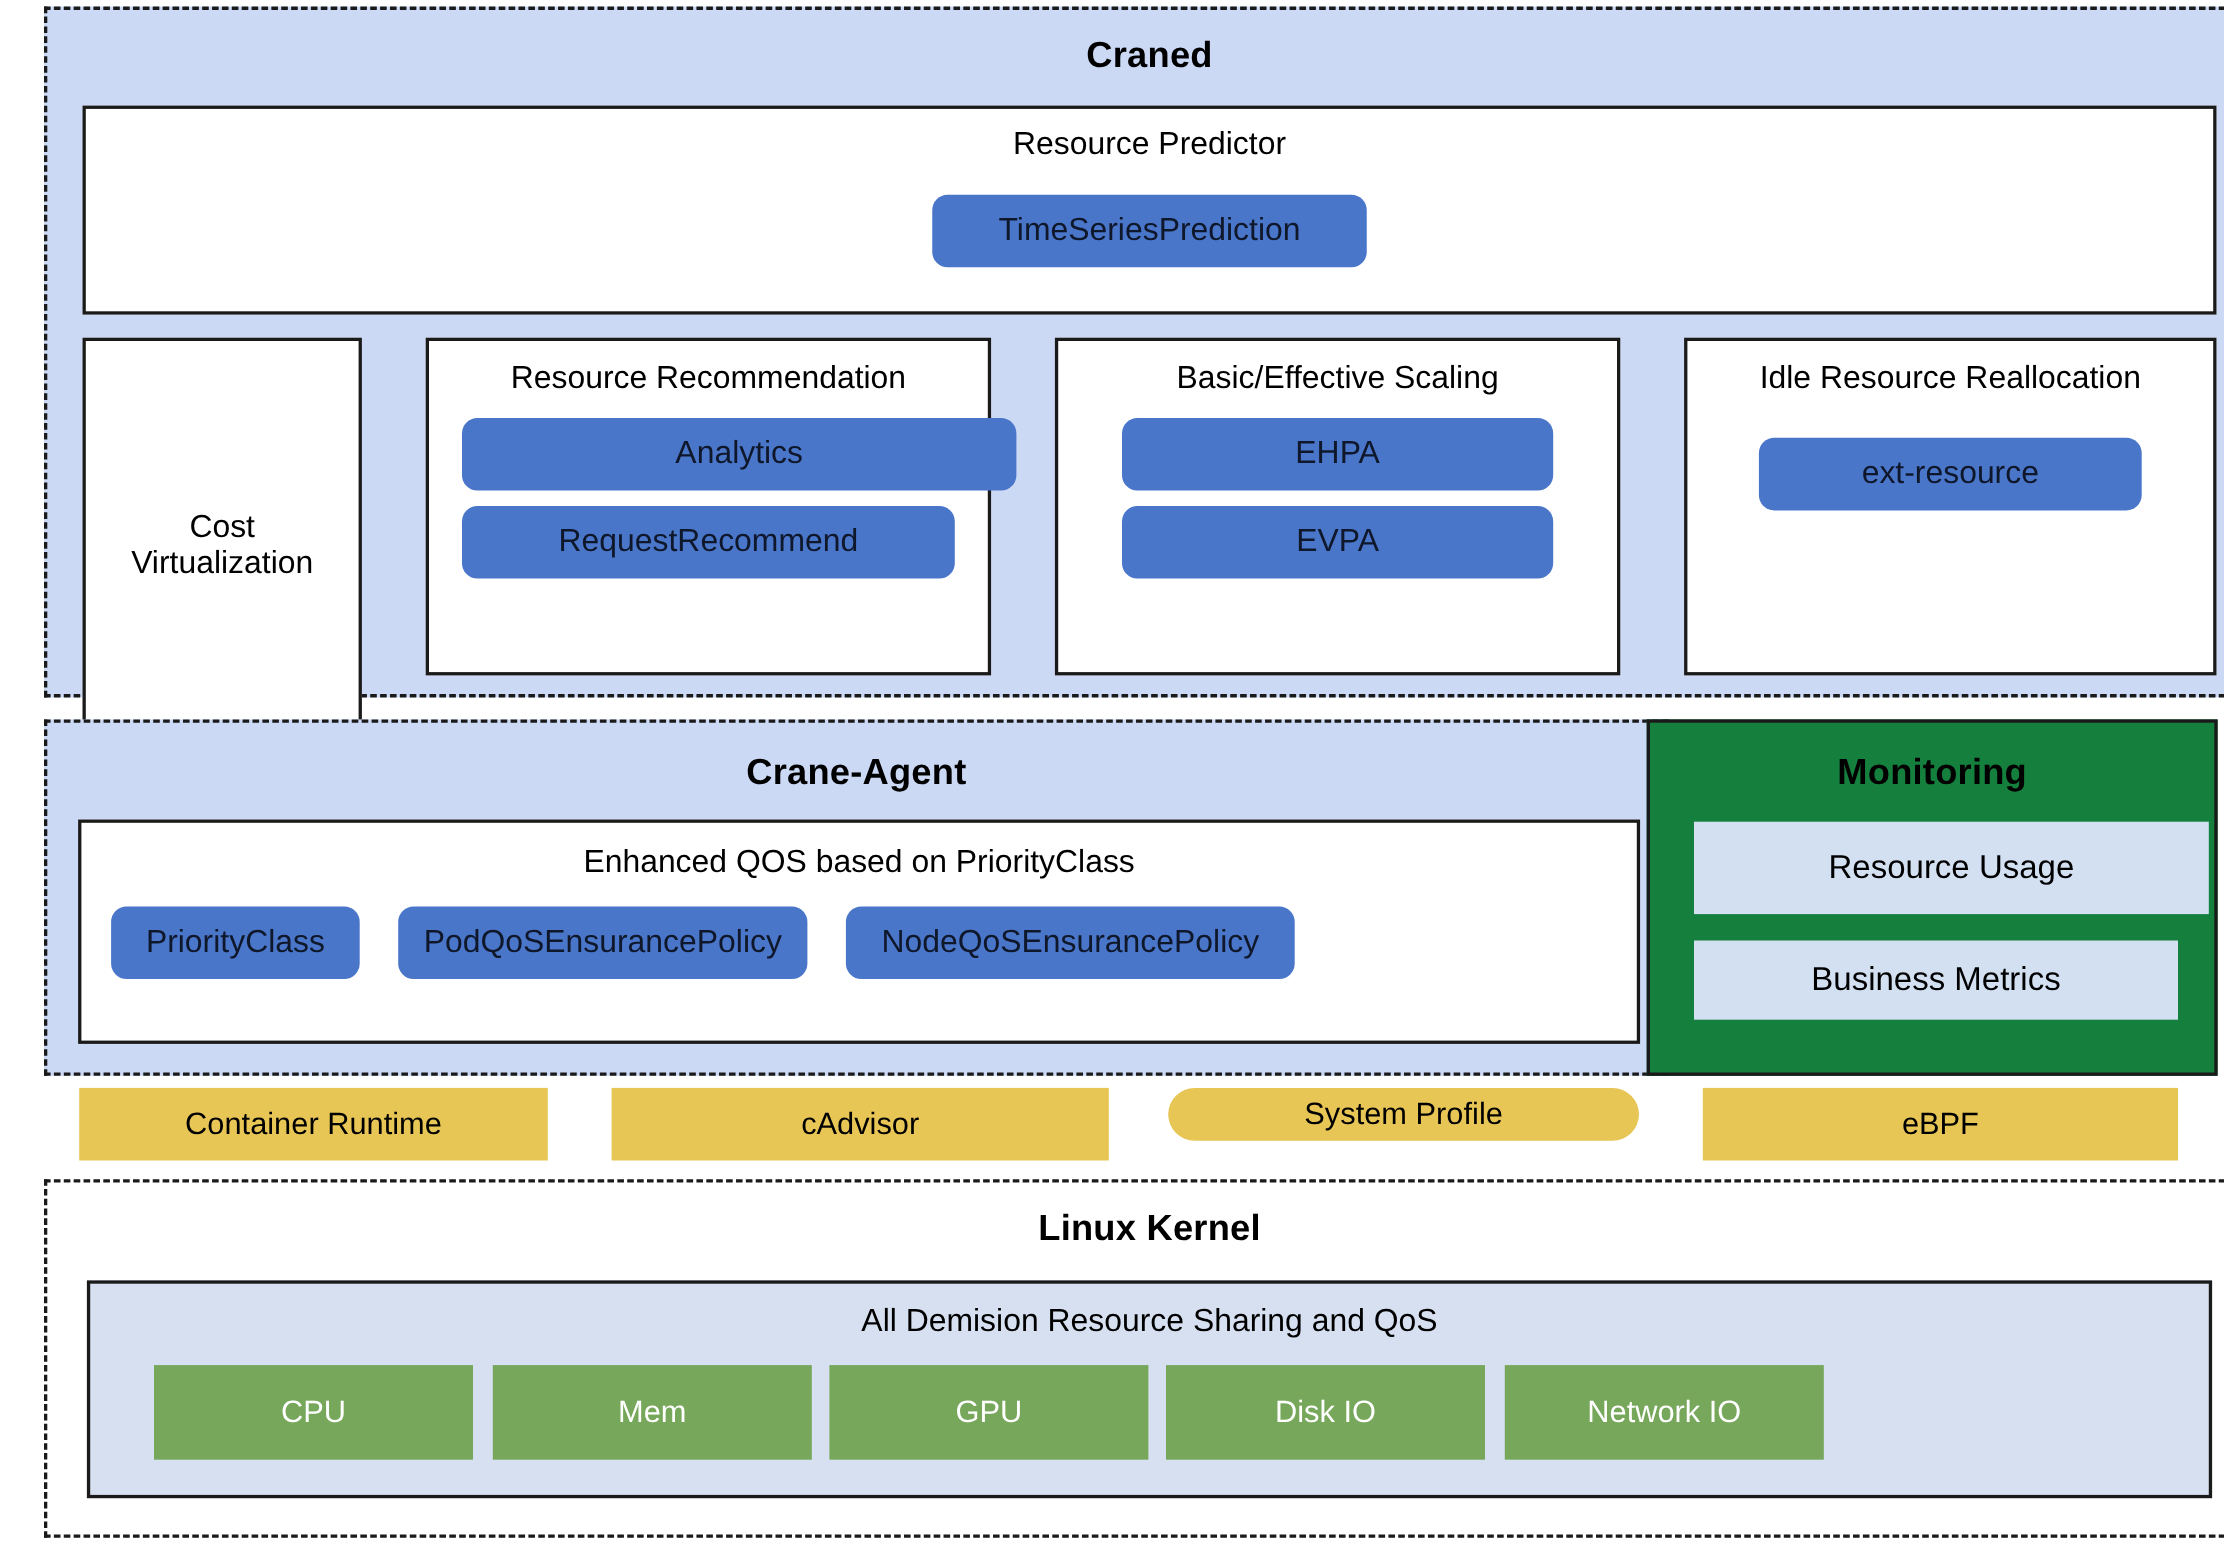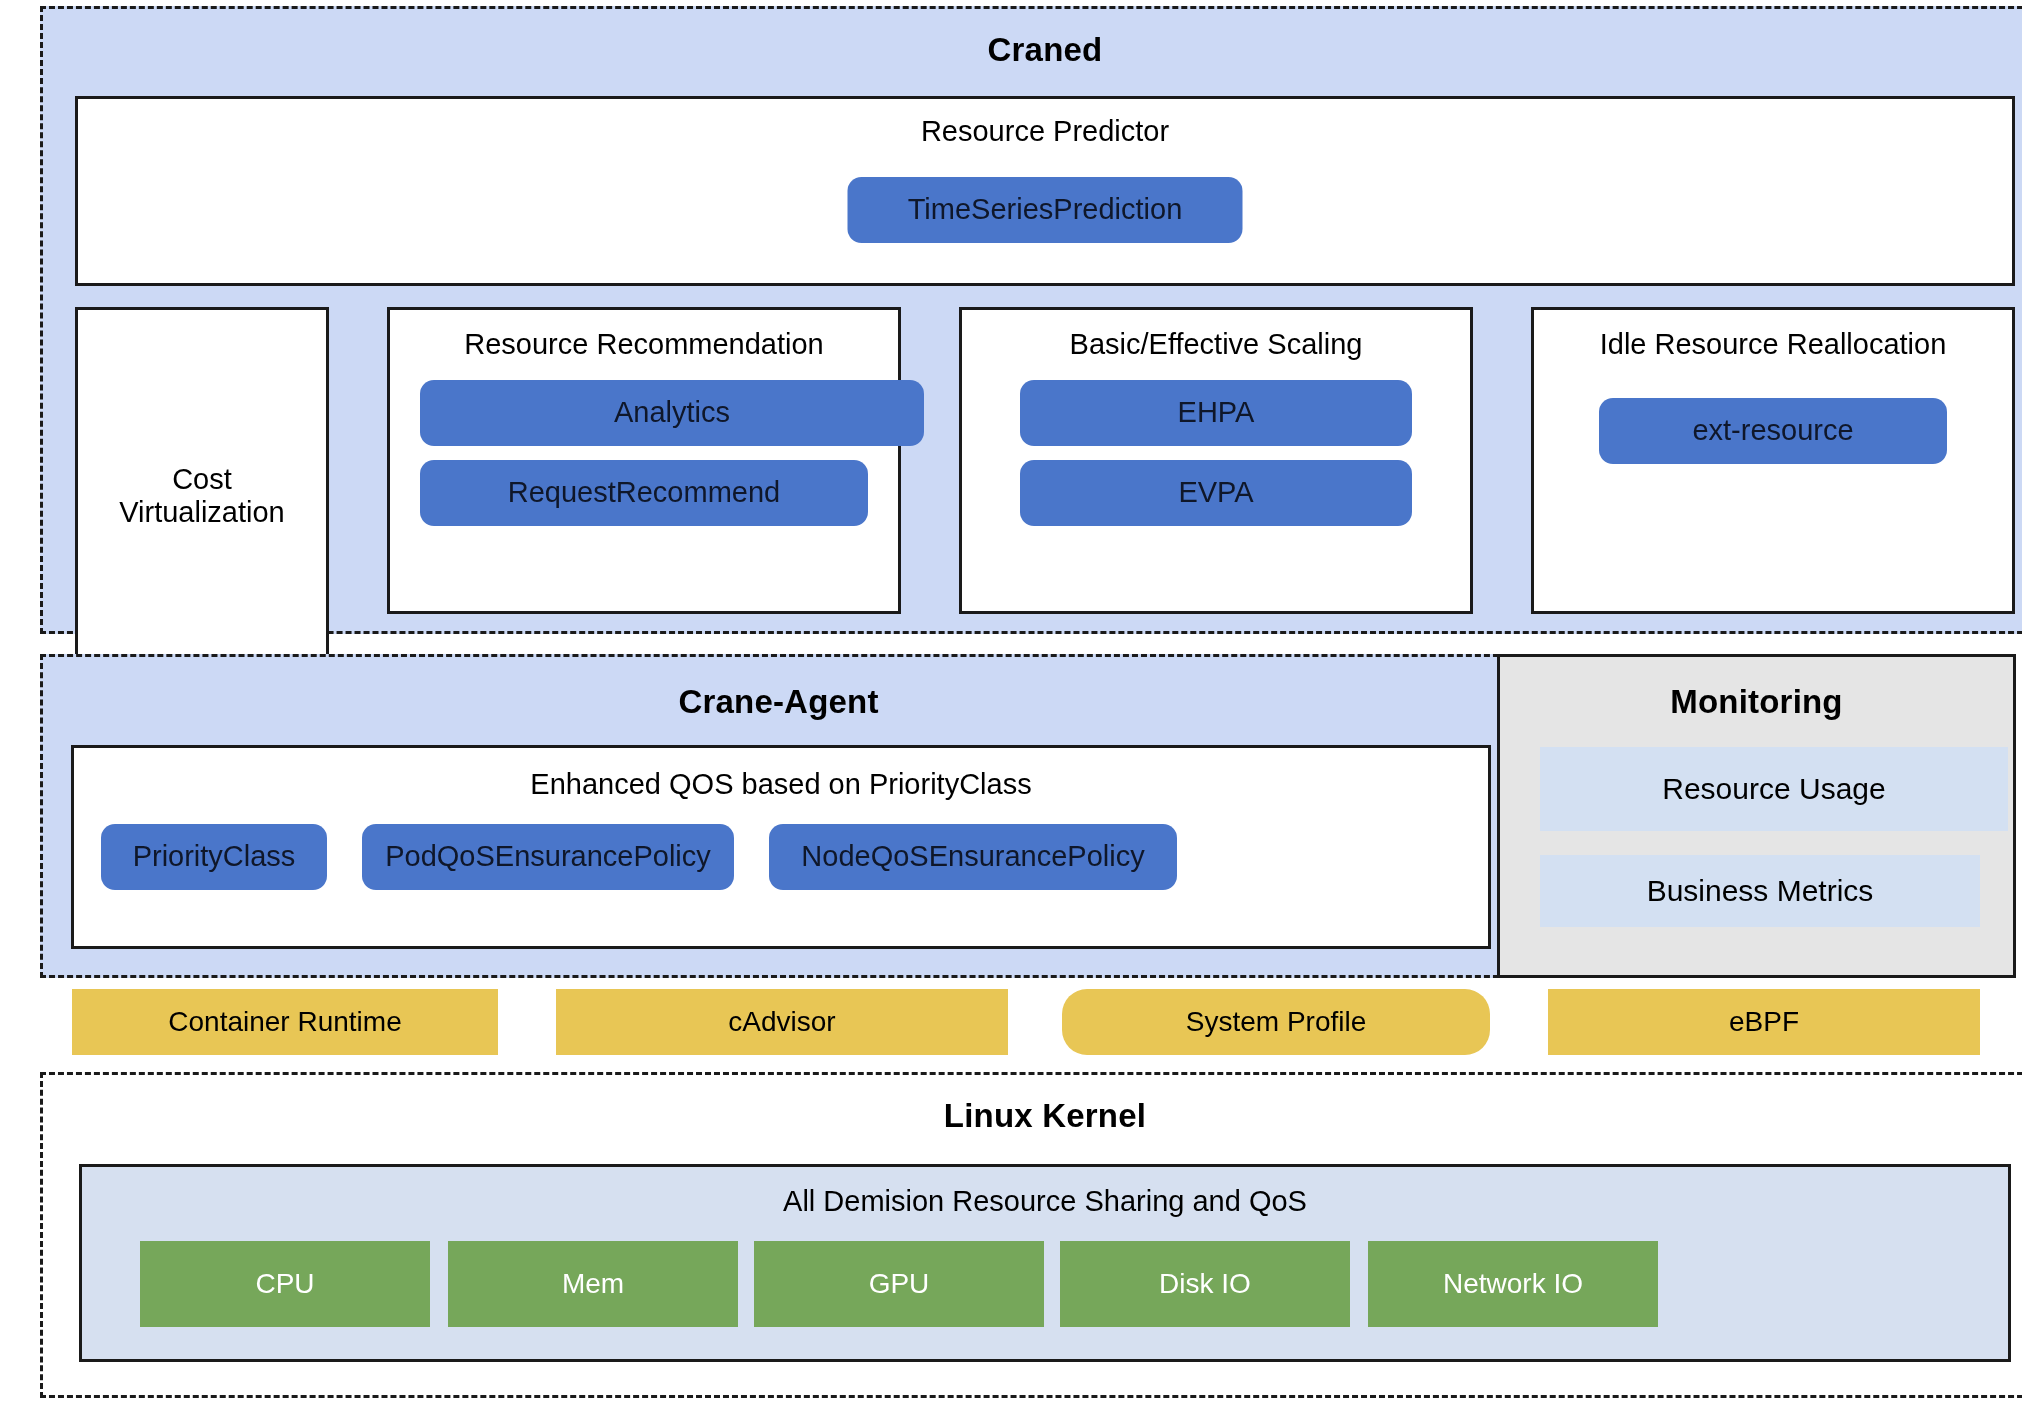--- a/index.html
+++ b/index.html
@@ -79,21 +79,21 @@
     color: #000000;
   }
 
   .green {
     background: #76a75a;
     color: #ffffff;
   }
 
   .monitor-panel {
     border: 3px solid #1a1a1a;
-    background: #e5e5e5;
+    background: #15803d;
   }
   .monitor-item {
     background: #d3e0f2;
     color: #000;
     display: flex;
     align-items: center;
     justify-content: center;
     font-size: 30px;
   }
 
@@ -152,21 +152,21 @@
   </div>
 
   <div class="abs monitor-panel" style="left:1497px; top:654px; width:519px; height:324px;">
     <div class="zone-title" style="top:26px;">Monitoring</div>
     <div class="abs monitor-item" style="left:40px; top:90px; width:468px; height:84px;">Resource Usage</div>
     <div class="abs monitor-item" style="left:40px; top:198px; width:440px; height:72px;">Business Metrics</div>
   </div>
 
   <div class="abs flat-rect yellow" style="left:72px; top:989px; width:426px; height:66px;">Container Runtime</div>
   <div class="abs flat-rect yellow" style="left:556px; top:989px; width:452px; height:66px;">cAdvisor</div>
-  <div class="abs flat-rect yellow" style="left:1062px; top:989px; width:428px; height:66px;border-radius:25px;">System Profile</div>
+  <div class="abs flat-rect yellow" style="left:1062px; top:989px; width:428px; height:48px;border-radius:25px;">System Profile</div>
   <div class="abs flat-rect yellow" style="left:1548px; top:989px; width:432px; height:66px;">eBPF</div>
 
   <div class="abs dashed-zone plain" style="left:6px; top:1072px; width:2010px; height:326px;">
 
     <div class="zone-title" style="top:22px;">Linux Kernel</div>
 
     <div class="abs kernel-inner" style="left:36px; top:89px; width:1932px; height:198px;padding-left:36px;">
       <div class="box-title" style="top:18px;">All Demision Resource Sharing and QoS</div>
       <div class="abs flat-rect green" style="left:58px; top:74px; width:290px; height:86px;">CPU</div>
       <div class="abs flat-rect green" style="left:366px; top:74px; width:290px; height:86px;">Mem</div>

